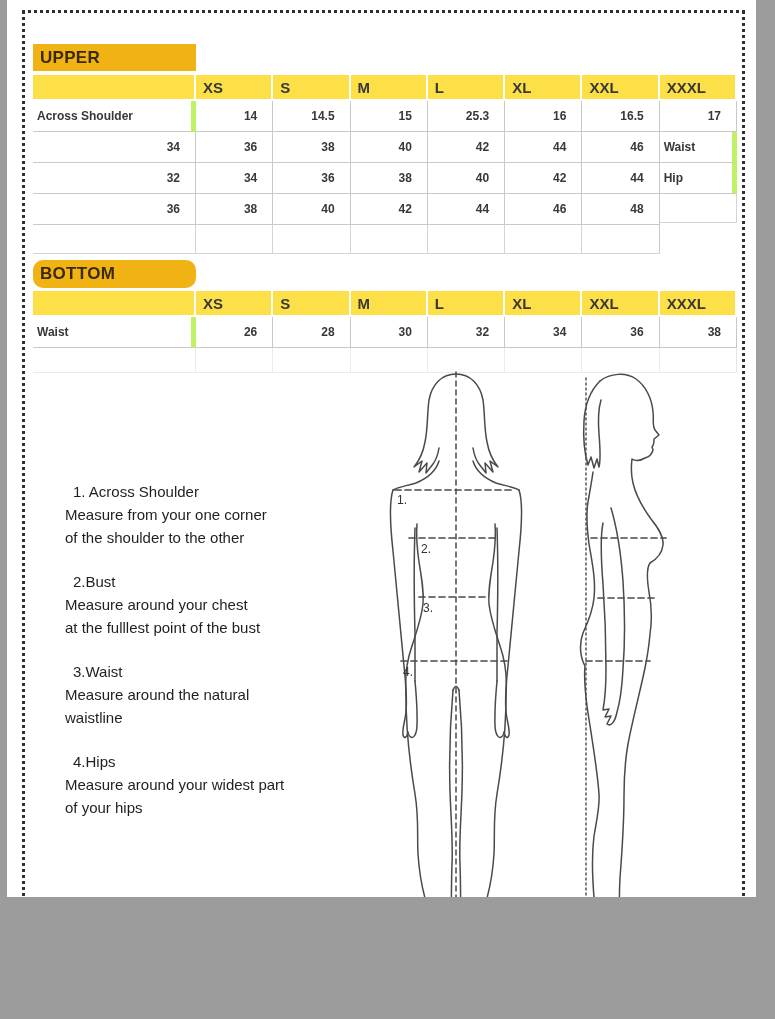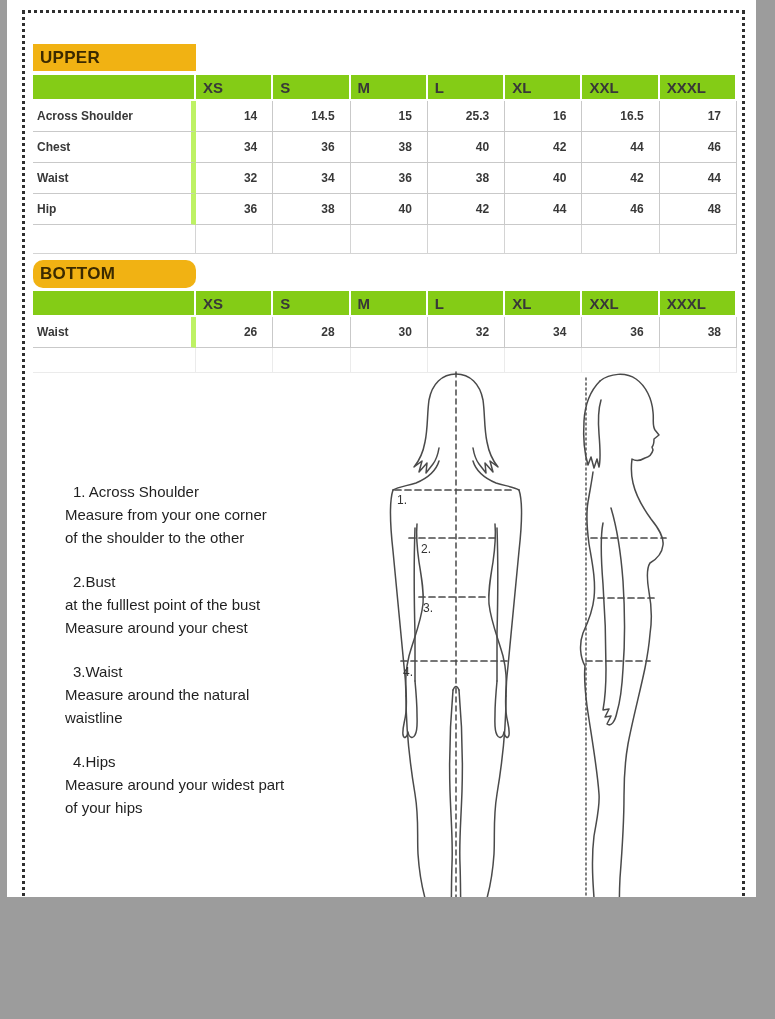--- a/index.html
+++ b/index.html
@@ -18,21 +18,21 @@
   
   .tbl-block{position:absolute;left:33px;width:704px;}
   .sec-label{
     width:163px;height:27px;line-height:27px;background:#F1B213;
     color:#3b2a00;font-weight:700;font-size:17px;padding-left:7px;
     box-sizing:border-box;letter-spacing:.3px;
   }
   .grid{display:grid;grid-template-columns:163px repeat(7,1fr);width:704px;}
   .c{box-sizing:border-box;font-weight:700;color:#383838;overflow:hidden;}
   .hdr{
-    background:#84cc16;height:26px;line-height:26px;font-size:15px;
+    background:#fde047;height:26px;line-height:26px;font-size:15px;
     padding-left:7px;border-right:2px solid #fff;border-bottom:2px solid #fff;
   }
   .hdr:last-child{border-right:none;}
   .lbl{
     height:31px;line-height:31px;font-size:12px;padding-left:4px;
     border-right:5px solid #bef264;border-bottom:1px solid #c9c9c9;
   }
   .num{
     height:31px;line-height:31px;font-size:12px;text-align:right;
     padding-right:15px;border-right:1px solid #c9c9c9;border-bottom:1px solid #c9c9c9;
@@ -76,21 +76,20 @@
 
       <div class="c lbl">Across Shoulder</div>
       <div class="c num">14</div>
       <div class="c num">14.5</div>
       <div class="c num">15</div>
       <div class="c num">25.3</div>
       <div class="c num">16</div>
       <div class="c num">16.5</div>
       <div class="c num">17</div>
 
-      <div class="c lbl">Chest</div>
       <div class="c num">34</div>
       <div class="c num">36</div>
       <div class="c num">38</div>
       <div class="c num">40</div>
       <div class="c num">42</div>
       <div class="c num">44</div>
       <div class="c num">46</div>
 
       <div class="c lbl">Waist</div>
       <div class="c num">32</div>
@@ -155,22 +154,22 @@
   </div>
 
   <div class="instructions">
     <div class="instr">
       <div class="t">1. Across Shoulder</div>
       <div class="l">Measure from your one corner</div>
       <div class="l">of the shoulder to the other</div>
     </div>
     <div class="instr">
       <div class="t">2.Bust</div>
+      <div class="l">Measure around your chest</div>
       <div class="l">at the fulllest point of the bust</div>
-      <div class="l">Measure around your chest</div>
     </div>
     <div class="instr">
       <div class="t">3.Waist</div>
       <div class="l">Measure around the natural</div>
       <div class="l">waistline</div>
     </div>
     <div class="instr">
       <div class="t">4.Hips</div>
       <div class="l">Measure around your widest part</div>
       <div class="l">of your hips</div>

